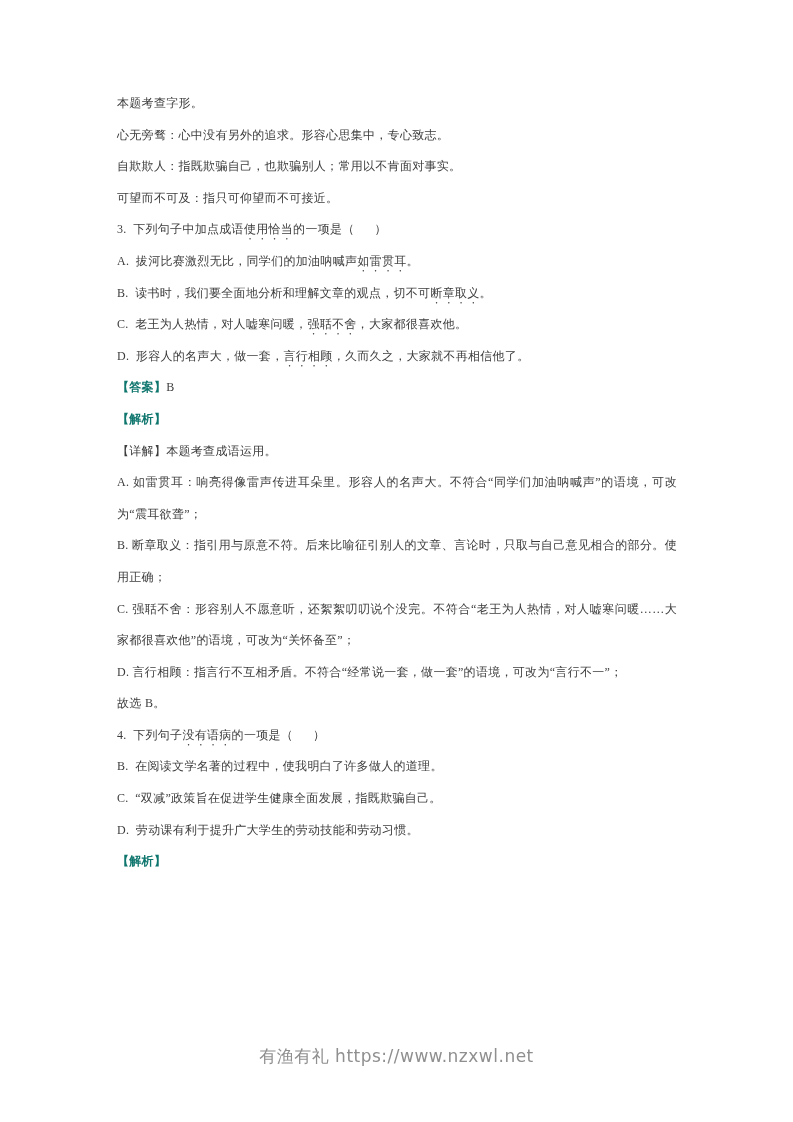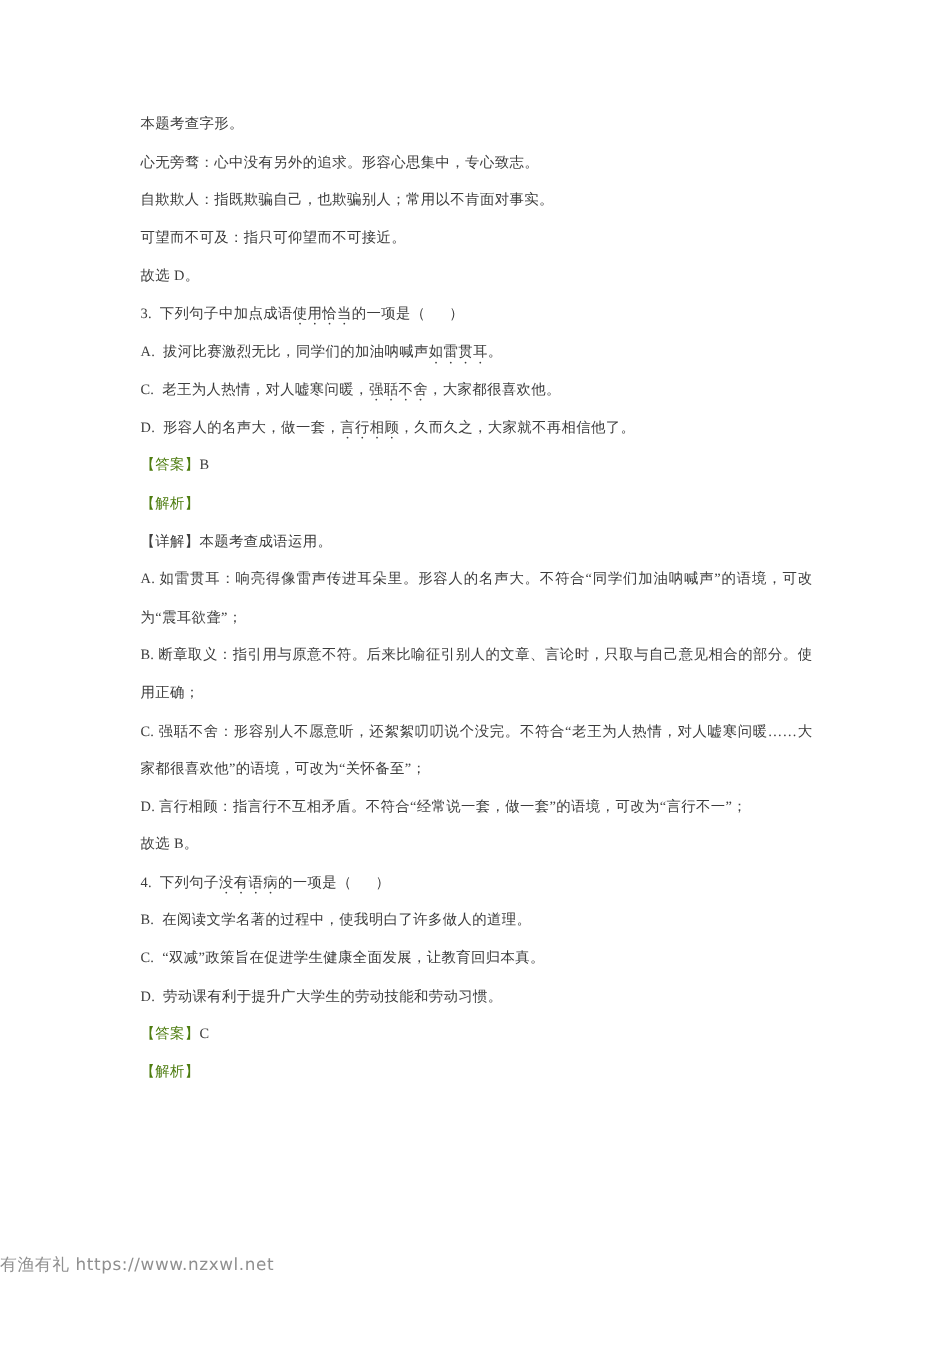--- a/index.html
+++ b/index.html
@@ -31,57 +31,57 @@
     letter-spacing: 0.3px;
     word-break: break-all;
   }
   .seg { white-space: pre-wrap; }
   .em {
     -webkit-text-emphasis: filled dot;
     -webkit-text-emphasis-position: under left;
     text-emphasis: filled dot;
     text-emphasis-position: under left;
   }
-  .blue { color: #4d7c0f; }
+  .blue { color: #0f766e; font-weight: bold; }
   .footer {
     position: absolute;
     left: 0;
     right: 0;
     top: 1045px;
+    text-align: center;
     font-family: "DejaVu Sans", "Liberation Sans", sans-serif;
-    font-size: 14px;
+    font-size: 17px;
     color: #8f8f8f;
     letter-spacing: 0.5px;
   }
 </style>
 </head>
 <body>
 
 <div class="page">
   <div class="content">
     <div id="paragraphs-host">
         <p class="para"><span class="seg">本题考查字形。</span></p>
         <p class="para"><span class="seg">心无旁骛：心中没有另外的追求。形容心思集中，专心致志。</span></p>
         <p class="para"><span class="seg">自欺欺人：指既欺骗自己，也欺骗别人；常用以不肯面对事实。</span></p>
         <p class="para"><span class="seg">可望而不可及：指只可仰望而不可接近。</span></p>
-        <p class="para"><span class="seg">故选 D。</span></p>
         <p class="para"><span class="seg">3.  下列句子中加点成语</span><span class="seg em">使用恰当</span><span class="seg">的一项是（      ）</span></p>
         <p class="para"><span class="seg">A.  拔河比赛激烈无比，同学们的加油呐喊声</span><span class="seg em">如雷贯耳</span><span class="seg">。</span></p>
+        <p class="para"><span class="seg">B.  读书时，我们要全面地分析和理解文章的观点，切不可</span><span class="seg em">断章取义</span><span class="seg">。</span></p>
         <p class="para"><span class="seg">C.  老王为人热情，对人嘘寒问暖，</span><span class="seg em">强聒不舍</span><span class="seg">，大家都很喜欢他。</span></p>
         <p class="para"><span class="seg">D.  形容人的名声大，做一套，</span><span class="seg em">言行相顾</span><span class="seg">，久而久之，大家就不再相信他了。</span></p>
         <p class="para"><span class="seg blue">【答案】</span><span class="seg">B</span></p>
         <p class="para"><span class="seg blue">【解析】</span></p>
         <p class="para"><span class="seg">【详解】本题考查成语运用。</span></p>
         <p class="para"><span class="seg">A. 如雷贯耳：响亮得像雷声传进耳朵里。形容人的名声大。不符合“同学们加油呐喊声”的语境，可改为“震耳欲聋”；</span></p>
         <p class="para"><span class="seg">B. 断章取义：指引用与原意不符。后来比喻征引别人的文章、言论时，只取与自己意见相合的部分。使用正确；</span></p>
         <p class="para"><span class="seg">C. 强聒不舍：形容别人不愿意听，还絮絮叨叨说个没完。不符合“老王为人热情，对人嘘寒问暖……大家都很喜欢他”的语境，可改为“关怀备至”；</span></p>
         <p class="para"><span class="seg">D. 言行相顾：指言行不互相矛盾。不符合“经常说一套，做一套”的语境，可改为“言行不一”；</span></p>
         <p class="para"><span class="seg">故选 B。</span></p>
         <p class="para"><span class="seg">4.  下列句子</span><span class="seg em">没有语病</span><span class="seg">的一项是（      ）</span></p>
         <p class="para"><span class="seg">B.  在阅读文学名著的过程中，使我明白了许多做人的道理。</span></p>
-        <p class="para"><span class="seg">C.  “双减”政策旨在促进学生健康全面发展，让教育回归本真。</span></p>
+        <p class="para"><span class="seg">C.  “双减”政策旨在促进学生健康全面发展，指既欺骗自己。</span></p>
         <p class="para"><span class="seg">D.  劳动课有利于提升广大学生的劳动技能和劳动习惯。</span></p>
-        <p class="para"><span class="seg blue">【答案】</span><span class="seg">C</span></p>
         <p class="para"><span class="seg blue">【解析】</span></p>
       </div>
   </div>
   <div class="footer">有渔有礼 https://www.nzxwl.net</div>
 </div>
 
 </body></html>

